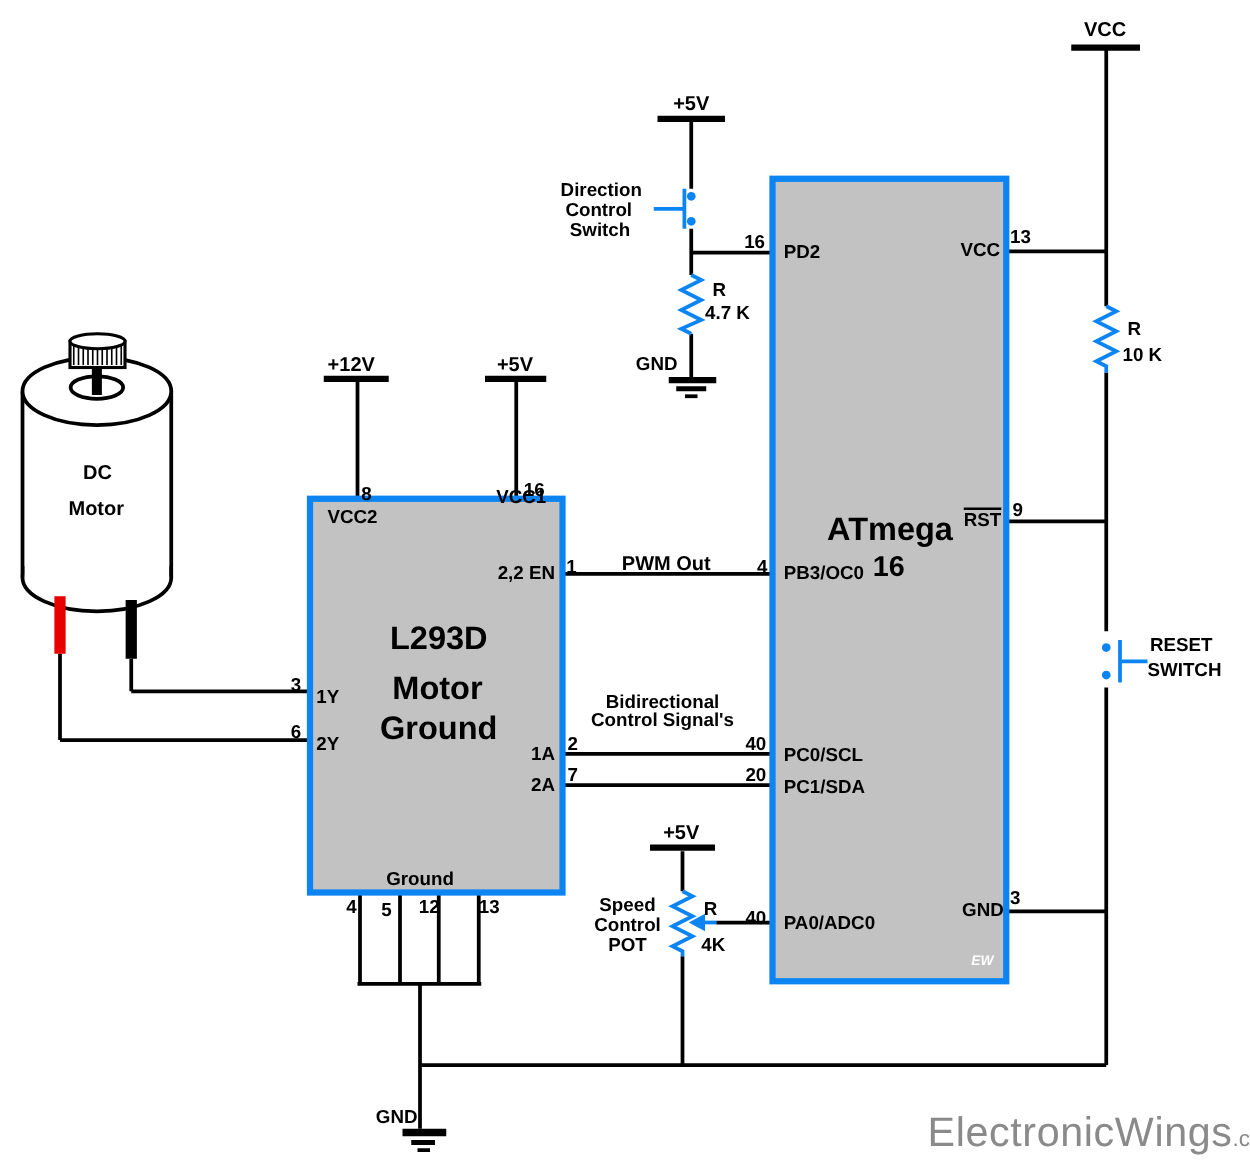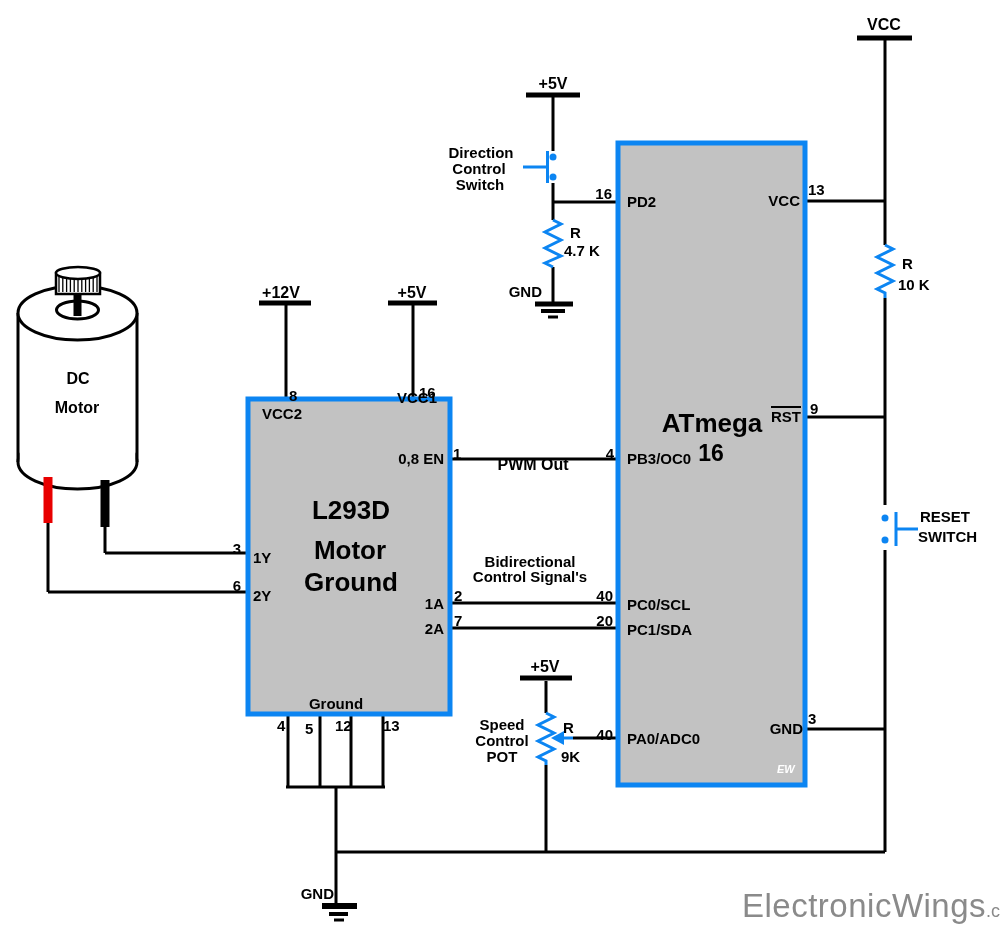--- a/index.html
+++ b/index.html
@@ -127,22 +127,22 @@
   <span class="lbl" style="left:920px;top:509px">RESET</span>
   <span class="lbl" style="left:918px;top:529px">SWITCH</span>
 
   <span class="lbl ctr t26" style="left:712px;top:410px">ATmega</span>
   <span class="lbl ctr t23" style="left:711px;top:441px">16</span>
   <span class="lbl badge" style="left:777px;top:764px">EW</span>
 
   <span class="lbl" style="left:627px;top:451px">PB3/OC0</span>
   <span class="lbl rt" style="left:614px;top:446px">4</span>
   <span class="lbl" style="left:453px;top:446px">1</span>
-  <span class="lbl rt" style="left:444px;top:451px">0,8 EN</span>
-  <span class="lbl ctr f16" style="left:533px;top:457px">PWM Out</span>
+  <span class="lbl rt" style="left:444px;top:451px">2,2 EN</span>
+  <span class="lbl ctr f16" style="left:533px;top:444px">PWM Out</span>
 
   <span class="lbl ctr f16" style="left:281px;top:285px">+12V</span>
   <span class="lbl ctr f16" style="left:412px;top:285px">+5V</span>
   <span class="lbl" style="left:289px;top:388px">8</span>
   <span class="lbl" style="left:262px;top:406px">VCC2</span>
   <span class="lbl" style="left:419px;top:385px">16</span>
   <span class="lbl" style="left:397px;top:390px">VCC1</span>
 
   <span class="lbl ctr t26" style="left:351px;top:497px">L293D</span>
   <span class="lbl ctr t26" style="left:350px;top:537px">Motor</span>
@@ -169,21 +169,21 @@
   <span class="lbl" style="left:277px;top:718px">4</span>
   <span class="lbl" style="left:305px;top:721px">5</span>
   <span class="lbl" style="left:335px;top:718px">12</span>
   <span class="lbl" style="left:383px;top:718px">13</span>
 
   <span class="lbl ctr f16" style="left:545px;top:659px">+5V</span>
   <span class="lbl ctr" style="left:502px;top:717px">Speed</span>
   <span class="lbl ctr" style="left:502px;top:733px">Control</span>
   <span class="lbl ctr" style="left:502px;top:749px">POT</span>
   <span class="lbl" style="left:563px;top:720px">R</span>
-  <span class="lbl" style="left:561px;top:749px">9K</span>
+  <span class="lbl" style="left:561px;top:749px">4K</span>
   <span class="lbl rt" style="left:613px;top:727px">40</span>
   <span class="lbl" style="left:627px;top:731px">PA0/ADC0</span>
 
   <span class="lbl rt" style="left:803px;top:721px">GND</span>
   <span class="lbl" style="left:808px;top:711px">3</span>
 
   <span class="lbl ctr f16" style="left:78px;top:371px">DC</span>
   <span class="lbl ctr f16" style="left:77px;top:400px">Motor</span>
 
   <span class="lbl rt" style="left:334px;top:886px">GND</span>

